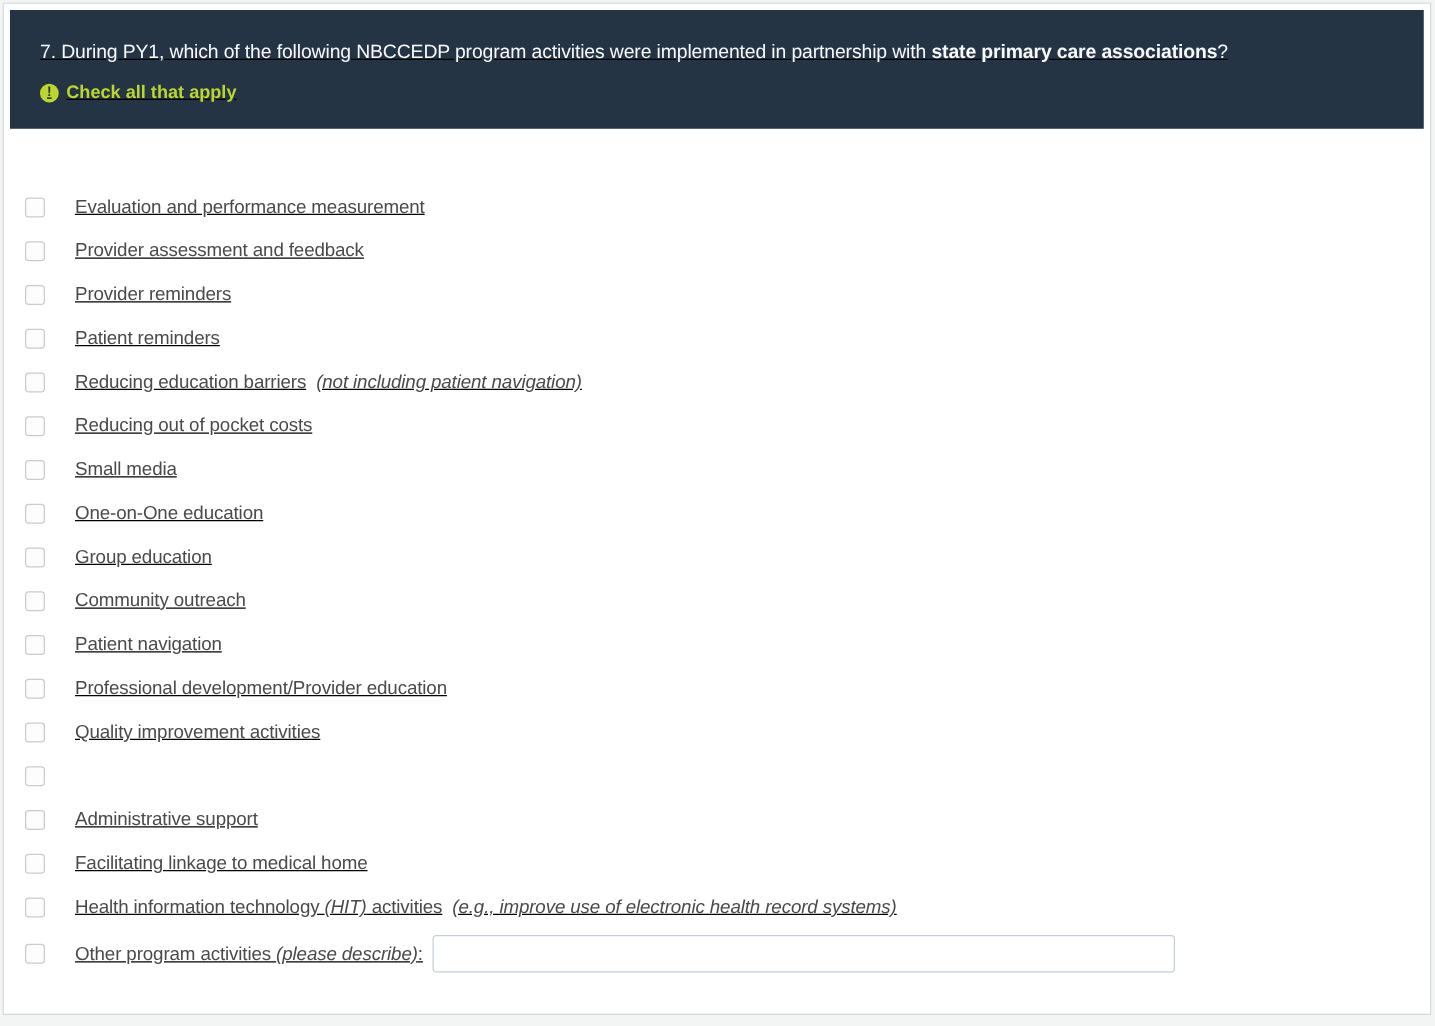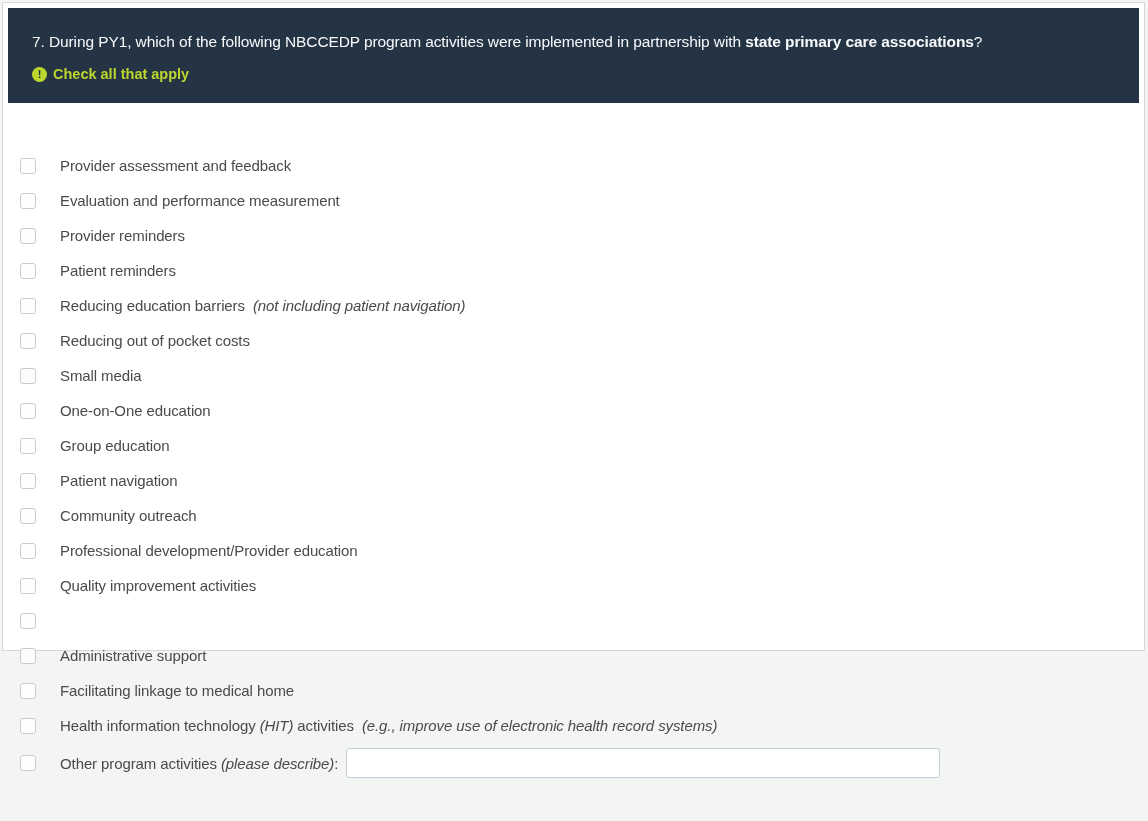--- a/index.html
+++ b/index.html
@@ -5,23 +5,24 @@
   * { margin: 0; padding: 0; box-sizing: border-box; }
   html, body {
     width: 1148px; height: 821px;
     background: #f3f4f4;
     font-family: "Liberation Sans", sans-serif;
     overflow: hidden;
   }
   .card {
     position: absolute;
     left: 2px; top: 2px;
-    width: 1143px; height: 649px;
+    width: 1143px; height: 810px;
     background: #ffffff;
     border: 1px solid #d7d7d7;
+    text-decoration: underline;
   }
   .qheader {
     margin: 5px 5px 0 5px;
     background: #253445;
     padding: 24px 24px 18px 24px;
     height: 95px;
   }
   .qtext {
     color: #f7f9fa;
     font-size: 15.5px;
@@ -105,25 +106,25 @@
     </div>
     <div class="instruction">
       <span class="info-icon">!</span>
       <span>Check all that apply</span>
     </div>
   </div>
 
   <div class="checklist">
       <div class="row">
     <span class="cb" role="checkbox" aria-checked="false"></span>
-    <span class="lbl"><span>Provider assessment and feedback</span></span>
+    <span class="lbl"><span>Evaluation and performance measurement</span></span>
   </div>
       <div class="row">
     <span class="cb" role="checkbox" aria-checked="false"></span>
-    <span class="lbl"><span>Evaluation and performance measurement</span></span>
+    <span class="lbl"><span>Provider assessment and feedback</span></span>
   </div>
       <div class="row">
     <span class="cb" role="checkbox" aria-checked="false"></span>
     <span class="lbl"><span>Provider reminders</span></span>
   </div>
       <div class="row">
     <span class="cb" role="checkbox" aria-checked="false"></span>
     <span class="lbl"><span>Patient reminders</span></span>
   </div>
       <div class="row">
@@ -141,25 +142,25 @@
       <div class="row">
     <span class="cb" role="checkbox" aria-checked="false"></span>
     <span class="lbl"><span>One-on-One education</span></span>
   </div>
       <div class="row">
     <span class="cb" role="checkbox" aria-checked="false"></span>
     <span class="lbl"><span>Group education</span></span>
   </div>
       <div class="row">
     <span class="cb" role="checkbox" aria-checked="false"></span>
-    <span class="lbl"><span>Patient navigation</span></span>
+    <span class="lbl"><span>Community outreach</span></span>
   </div>
       <div class="row">
     <span class="cb" role="checkbox" aria-checked="false"></span>
-    <span class="lbl"><span>Community outreach</span></span>
+    <span class="lbl"><span>Patient navigation</span></span>
   </div>
       <div class="row">
     <span class="cb" role="checkbox" aria-checked="false"></span>
     <span class="lbl"><span>Professional development/Provider education</span></span>
   </div>
       <div class="row">
     <span class="cb" role="checkbox" aria-checked="false"></span>
     <span class="lbl"><span>Quality improvement activities</span></span>
   </div>
       <div class="row">

